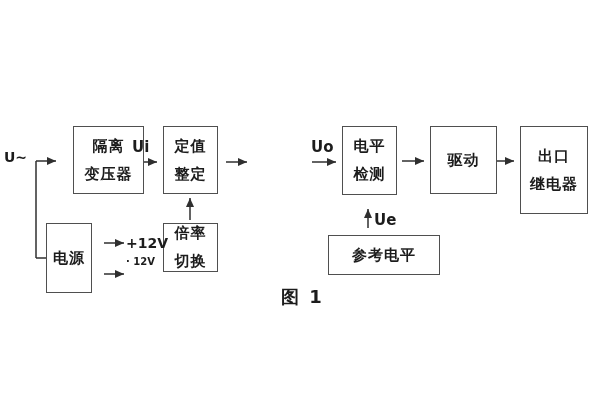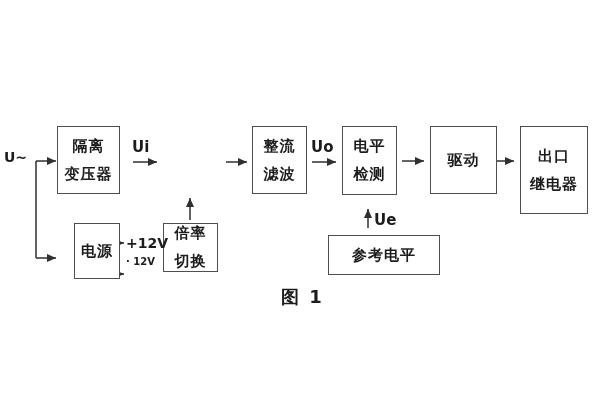--- a/index.html
+++ b/index.html
@@ -53,46 +53,46 @@
       <path d="M312,162 H336" marker-end="url(#ah)"></path>
       <path d="M402,161 H424" marker-end="url(#ah)"></path>
       <path d="M494,161 H514" marker-end="url(#ah)"></path>
       <path d="M104,243 H124" marker-end="url(#ah)"></path>
       <path d="M104,274 H124" marker-end="url(#ah)"></path>
       <path d="M190,220 V198" marker-end="url(#ah)"></path>
       <path d="M368,228 V209" marker-end="url(#ah)"></path>
     </g>
   </svg>
 
-  <div class="box" style="left:57px;top:126px;width:63px;height:68px">
+  <div class="box" style="left:73px;top:126px;width:71px;height:68px">
     <span>隔离</span>
     <span>变压器</span>
   </div>
 
+  <div class="box" style="left:163px;top:126px;width:55px;height:68px">
+    <span>定值</span>
+    <span>整定</span>
+  </div>
 
-  <div class="box" style="left:252px;top:126px;width:55px;height:68px">
-    <span>整流</span>
-    <span>滤波</span>
-  </div>
 
   <div class="box" style="left:342px;top:126px;width:55px;height:69px">
     <span>电平</span>
     <span>检测</span>
   </div>
 
   <div class="box" style="left:430px;top:126px;width:67px;height:68px">
     <span>驱动</span>
   </div>
 
   <div class="box" style="left:520px;top:126px;width:68px;height:88px">
     <span>出口</span>
     <span>继电器</span>
   </div>
 
-  <div class="box" style="left:74px;top:223px;width:46px;height:56px">
+  <div class="box" style="left:46px;top:223px;width:46px;height:70px">
     <span>电源</span>
   </div>
 
   <div class="box" style="left:163px;top:223px;width:55px;height:49px">
     <span>倍率</span>
     <span>切换</span>
   </div>
 
   <div class="box" style="left:328px;top:235px;width:112px;height:40px">
     <span>参考电平</span>

